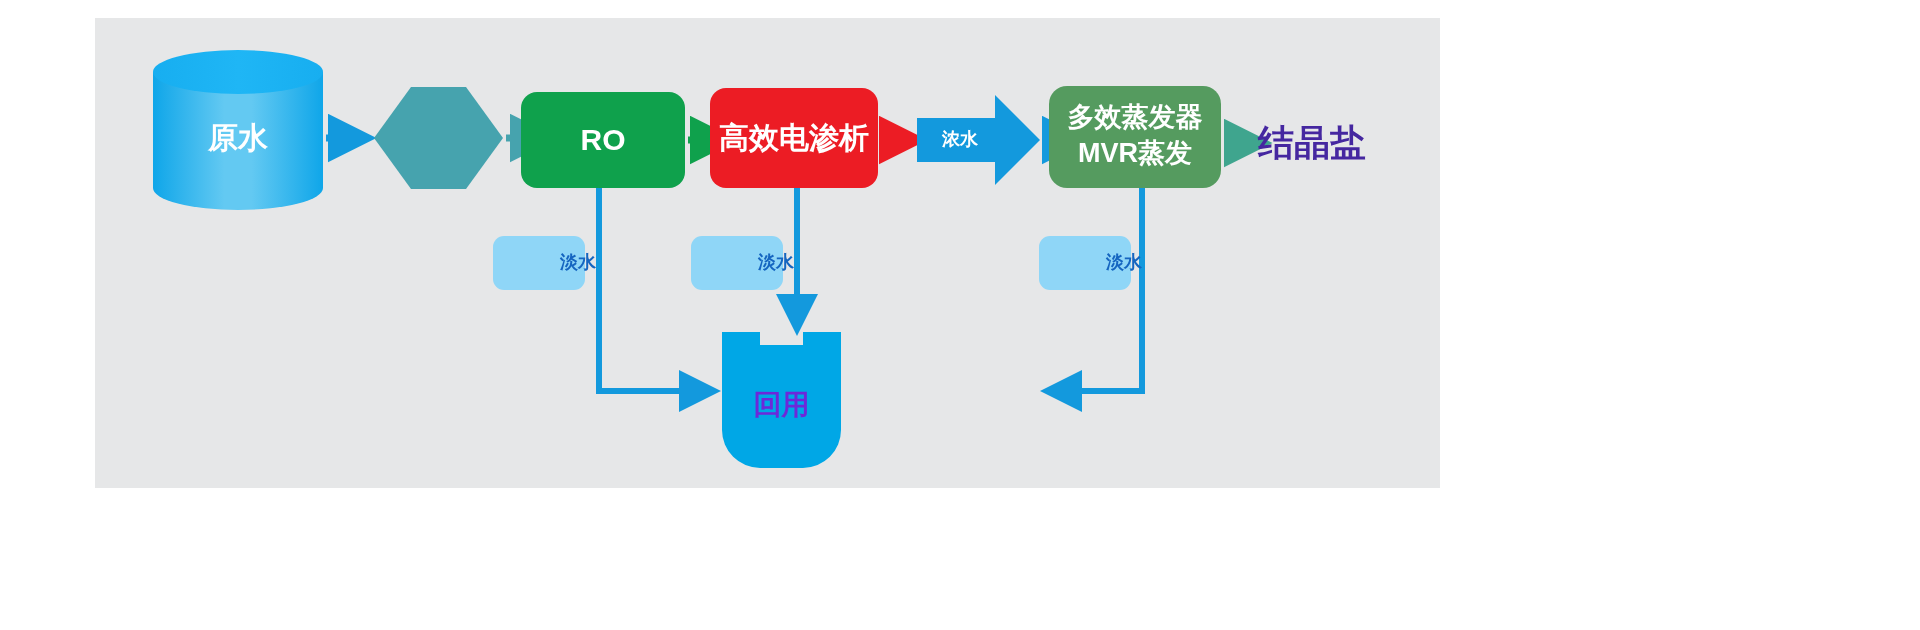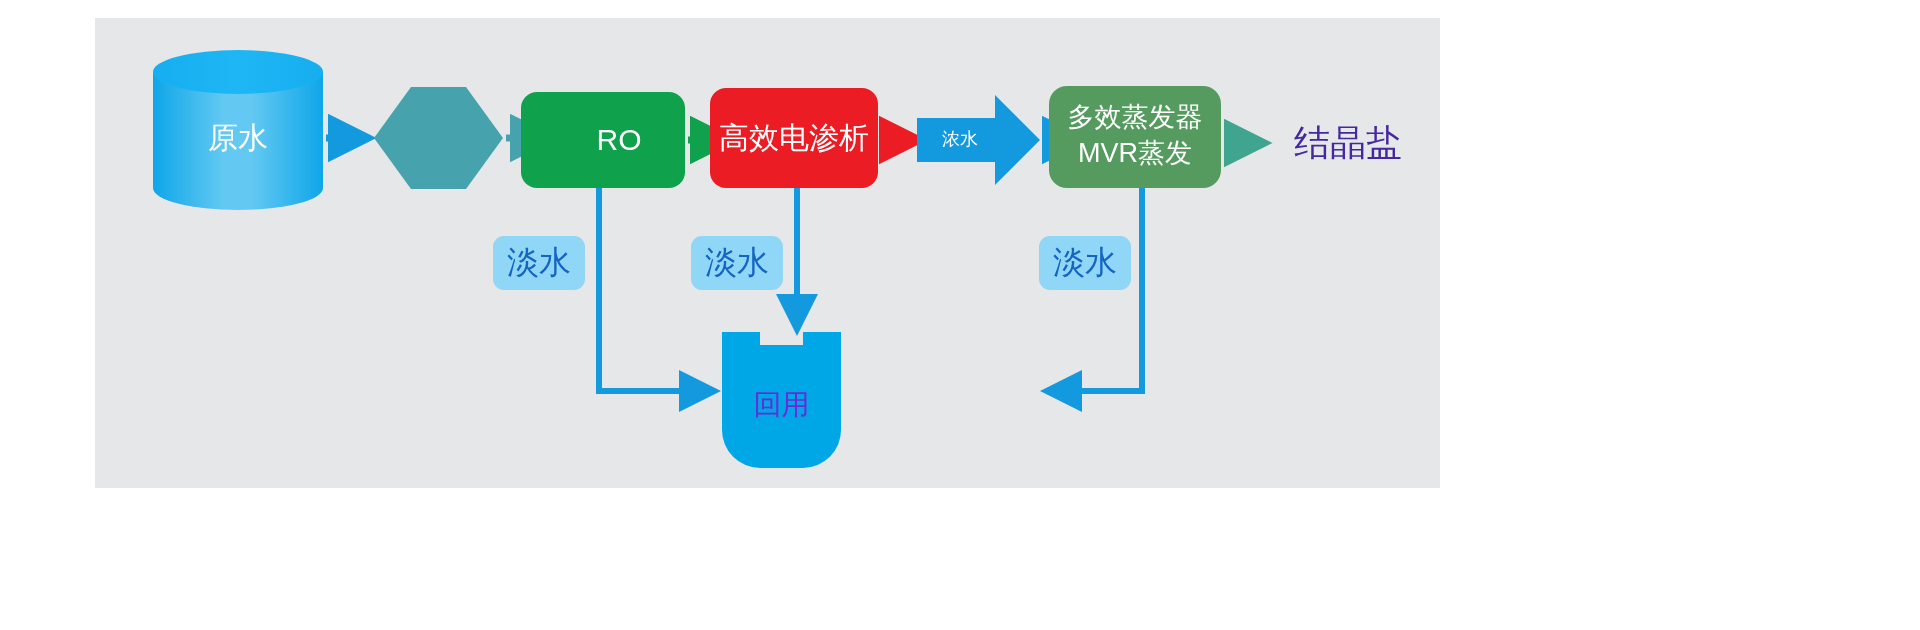--- a/index.html
+++ b/index.html
@@ -9,20 +9,21 @@
   }
   body {
     font-family: "Liberation Sans", "DejaVu Sans", sans-serif;
   }
   #canvas {
     position: relative;
     width: 1920px;
     height: 630px;
     background: #ffffff;
     overflow: hidden;
+    font-weight: bold;
   }
   #panel {
     position: absolute;
     left: 95px;
     top: 18px;
     width: 1345px;
     height: 470px;
     background: #e6e7e8;
   }
   svg.diagram {
@@ -46,21 +47,21 @@
   .lbl-navy   { color: #6d28d9; }
   .lbl-purple { color: #4527A0; }
 
   .f-raw   { font-size: 30px; }
   .f-pre   { font-size: 30px; }
   .f-ro    { font-size: 30px; }
   .f-ed    { font-size: 30px; }
   .f-conc  { font-size: 18px; }
   .f-evap  { font-size: 27px; }
   .f-salt  { font-size: 36px; }
-  .f-fresh { font-size: 32px; }
+  .f-fresh { font-size: 18px; padding-left: 39px; }
   .f-reuse { font-size: 28px; }
 </style>
 </head>
 <body>
 
 <div id="canvas">
 
   <div id="panel"></div>
 
   <svg class="diagram" viewBox="0 0 1920 630">
@@ -131,30 +132,30 @@
 
     <path d="M1142,188 L1142,391 L1049,391" fill="none" stroke="#1399DD" stroke-width="6" marker-end="url(#mBlue)"></path>
 
     <path d="M722,332 L760,332 L760,345 L803,345 L803,332 L841,332
              L841,430 A38,38 0 0 1 803,468 L760,468 A38,38 0 0 1 722,430 Z" fill="#00A7E6"></path>
   </svg>
 
   <div class="lbl lbl-white f-raw" style="left:153px; top:110px; width:170px; height:56px;">原水</div>
 
 
-  <div class="lbl lbl-white f-ro" style="left:537px; top:112px; width:164px; height:56px;">RO</div>
+  <div class="lbl lbl-white f-ro" style="left:521px; top:112px; width:164px; height:56px;">RO</div>
 
   <div class="lbl lbl-white f-ed" style="left:710px; top:110px; width:168px; height:56px;">高效电渗析</div>
 
   <div class="lbl lbl-white f-conc" style="left:920px; top:113px; width:80px; height:54px;">浓水</div>
 
   <div class="lbl lbl-white f-evap" style="left:1049px; top:100px; width:172px; height:36px;">多效蒸发器</div>
   <div class="lbl lbl-white f-evap" style="left:1049px; top:136px; width:172px; height:36px;">MVR蒸发</div>
 
-  <div class="lbl lbl-purple f-salt" style="left:1258px; top:115px; width:130px; height:56px; justify-content:flex-start;margin-left:36px;">结晶盐</div>
+  <div class="lbl lbl-purple f-salt" style="left:1258px; top:115px; width:130px; height:56px; justify-content:flex-start;">结晶盐</div>
 
   <div class="lbl lbl-blue f-fresh" style="left:493px; top:238px; width:92px; height:50px;">淡水</div>
   <div class="lbl lbl-blue f-fresh" style="left:691px; top:238px; width:92px; height:50px;">淡水</div>
   <div class="lbl lbl-blue f-fresh" style="left:1039px; top:238px; width:92px; height:50px;">淡水</div>
 
   <div class="lbl lbl-navy f-reuse" style="left:722px; top:380px; width:119px; height:50px;">回用</div>
 
 </div>
 
 </body></html>

